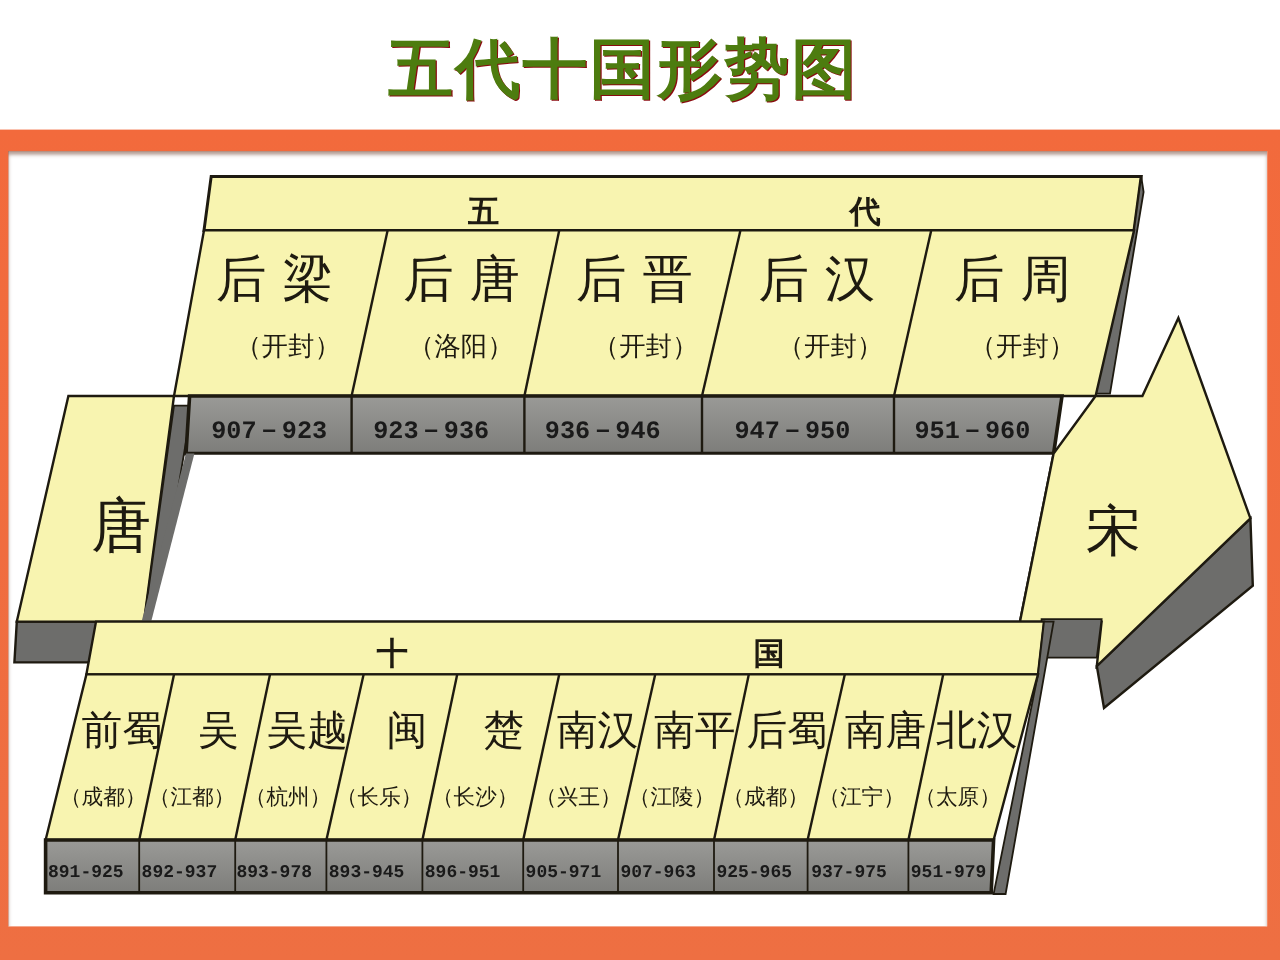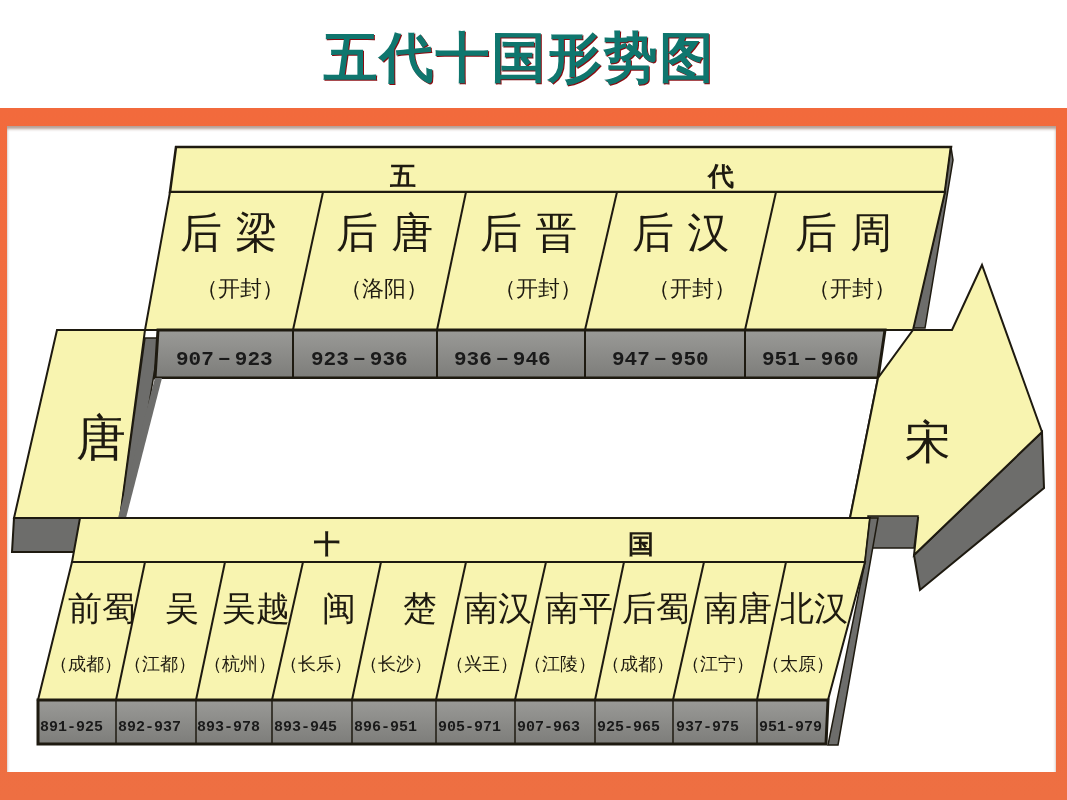--- a/index.html
+++ b/index.html
@@ -9,21 +9,21 @@
     font-family: "DejaVu Sans", sans-serif;
     position: relative;
   }
   .title {
     position: absolute; left: 0; top: 22px; width: 1067px;
     text-align: center;
     font-family: "DejaVu Serif", serif;
     font-weight: bold;
     font-size: 54px;
     letter-spacing: 2px;
-    color: #0f766e;
+    color: #4d7c0f;
     text-shadow: 1px 1px 0 #8a0a0f;
     padding-left: 0;
   }
   .title span { display: inline-block; transform: translateX(-14px); }
   .frame {
     position: absolute; left: 0; top: 108px; width: 1067px; height: 692px;
     background: linear-gradient(#f26a3c, #ee6f42);
   }
   .frame-inner {
     position: absolute; left: 7px; top: 18px; width: 1049px; height: 646px;

